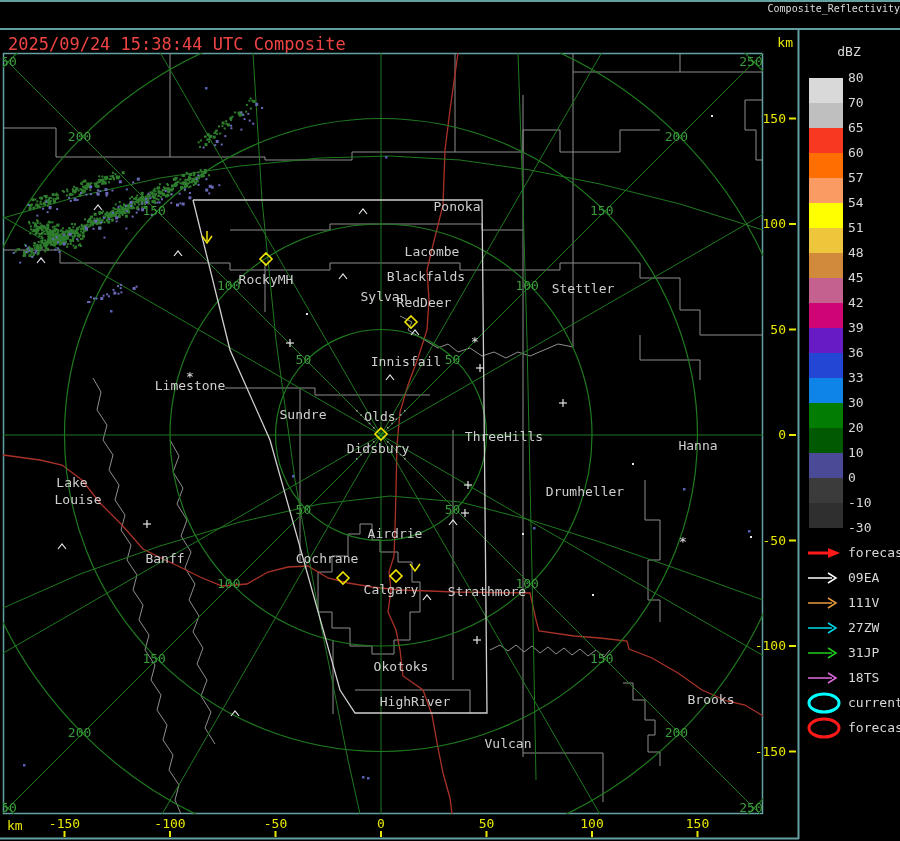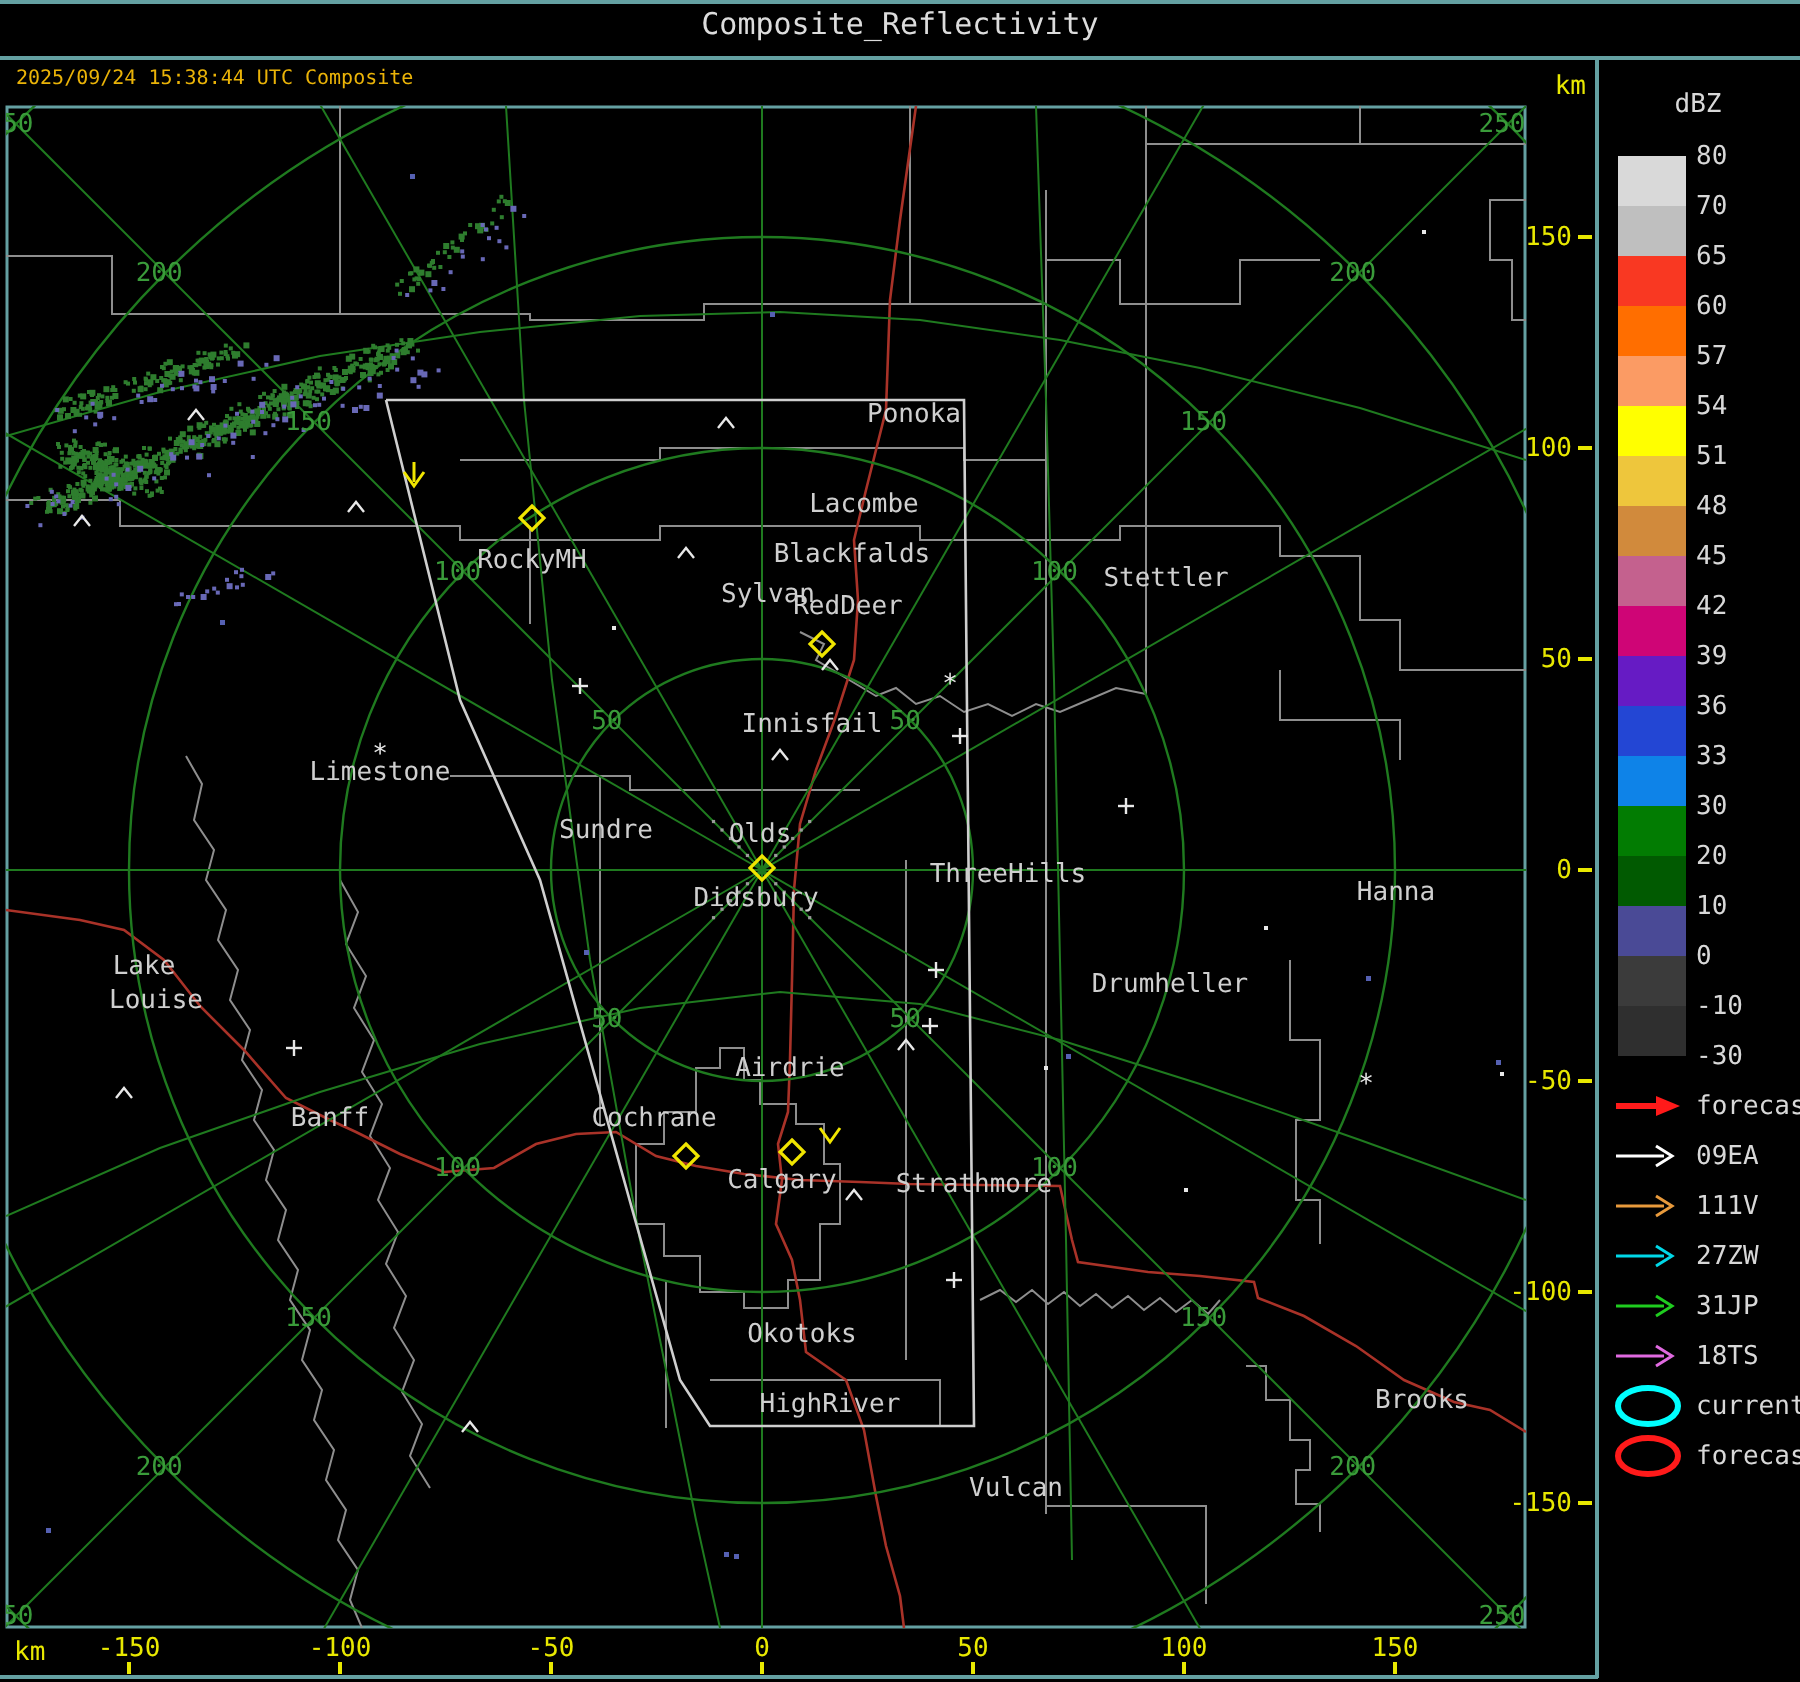--- a/index.html
+++ b/index.html
@@ -1,22 +1,22 @@
 <!DOCTYPE html>
 <html><head>
 <meta charset="utf-8">
 <style>
   html,body{margin:0;padding:0;background:#000;}
   body{width:900px;height:841px;position:relative;overflow:hidden;
        font-family:"DejaVu Sans Mono","Liberation Mono",monospace;}
   #page{position:absolute;inset:0;}
   #scene{position:absolute;left:0;top:0;}
-  .title-text{position:absolute;top:3px;left:0;width:100%;text-align:center;
-      color:#dcdcdc;font-size:15px;letter-spacing:0px;}
-  .timestamp{position:absolute;top:34px;left:8px;color:#eab308;font-size:10px;}
+  .title-text{position:absolute;top:3px;left:0;width:100%;text-align:right;
+      color:#dcdcdc;font-size:10px;letter-spacing:0px;}
+  .timestamp{position:absolute;top:34px;left:8px;color:#ef4444;font-size:17px;}
   text{font-family:"DejaVu Sans Mono","Liberation Mono",monospace;}
 </style>
 </head>
 <body>
 
 <div id="page">
   <div class="title-text">Composite_Reflectivity</div>
   <div class="timestamp">2025/09/24 15:38:44 UTC Composite</div>
   <svg id="scene" width="900" height="841">
       <line x1="0" y1="1" x2="900" y2="1" stroke="#64a0a2" stroke-width="2"></line>

